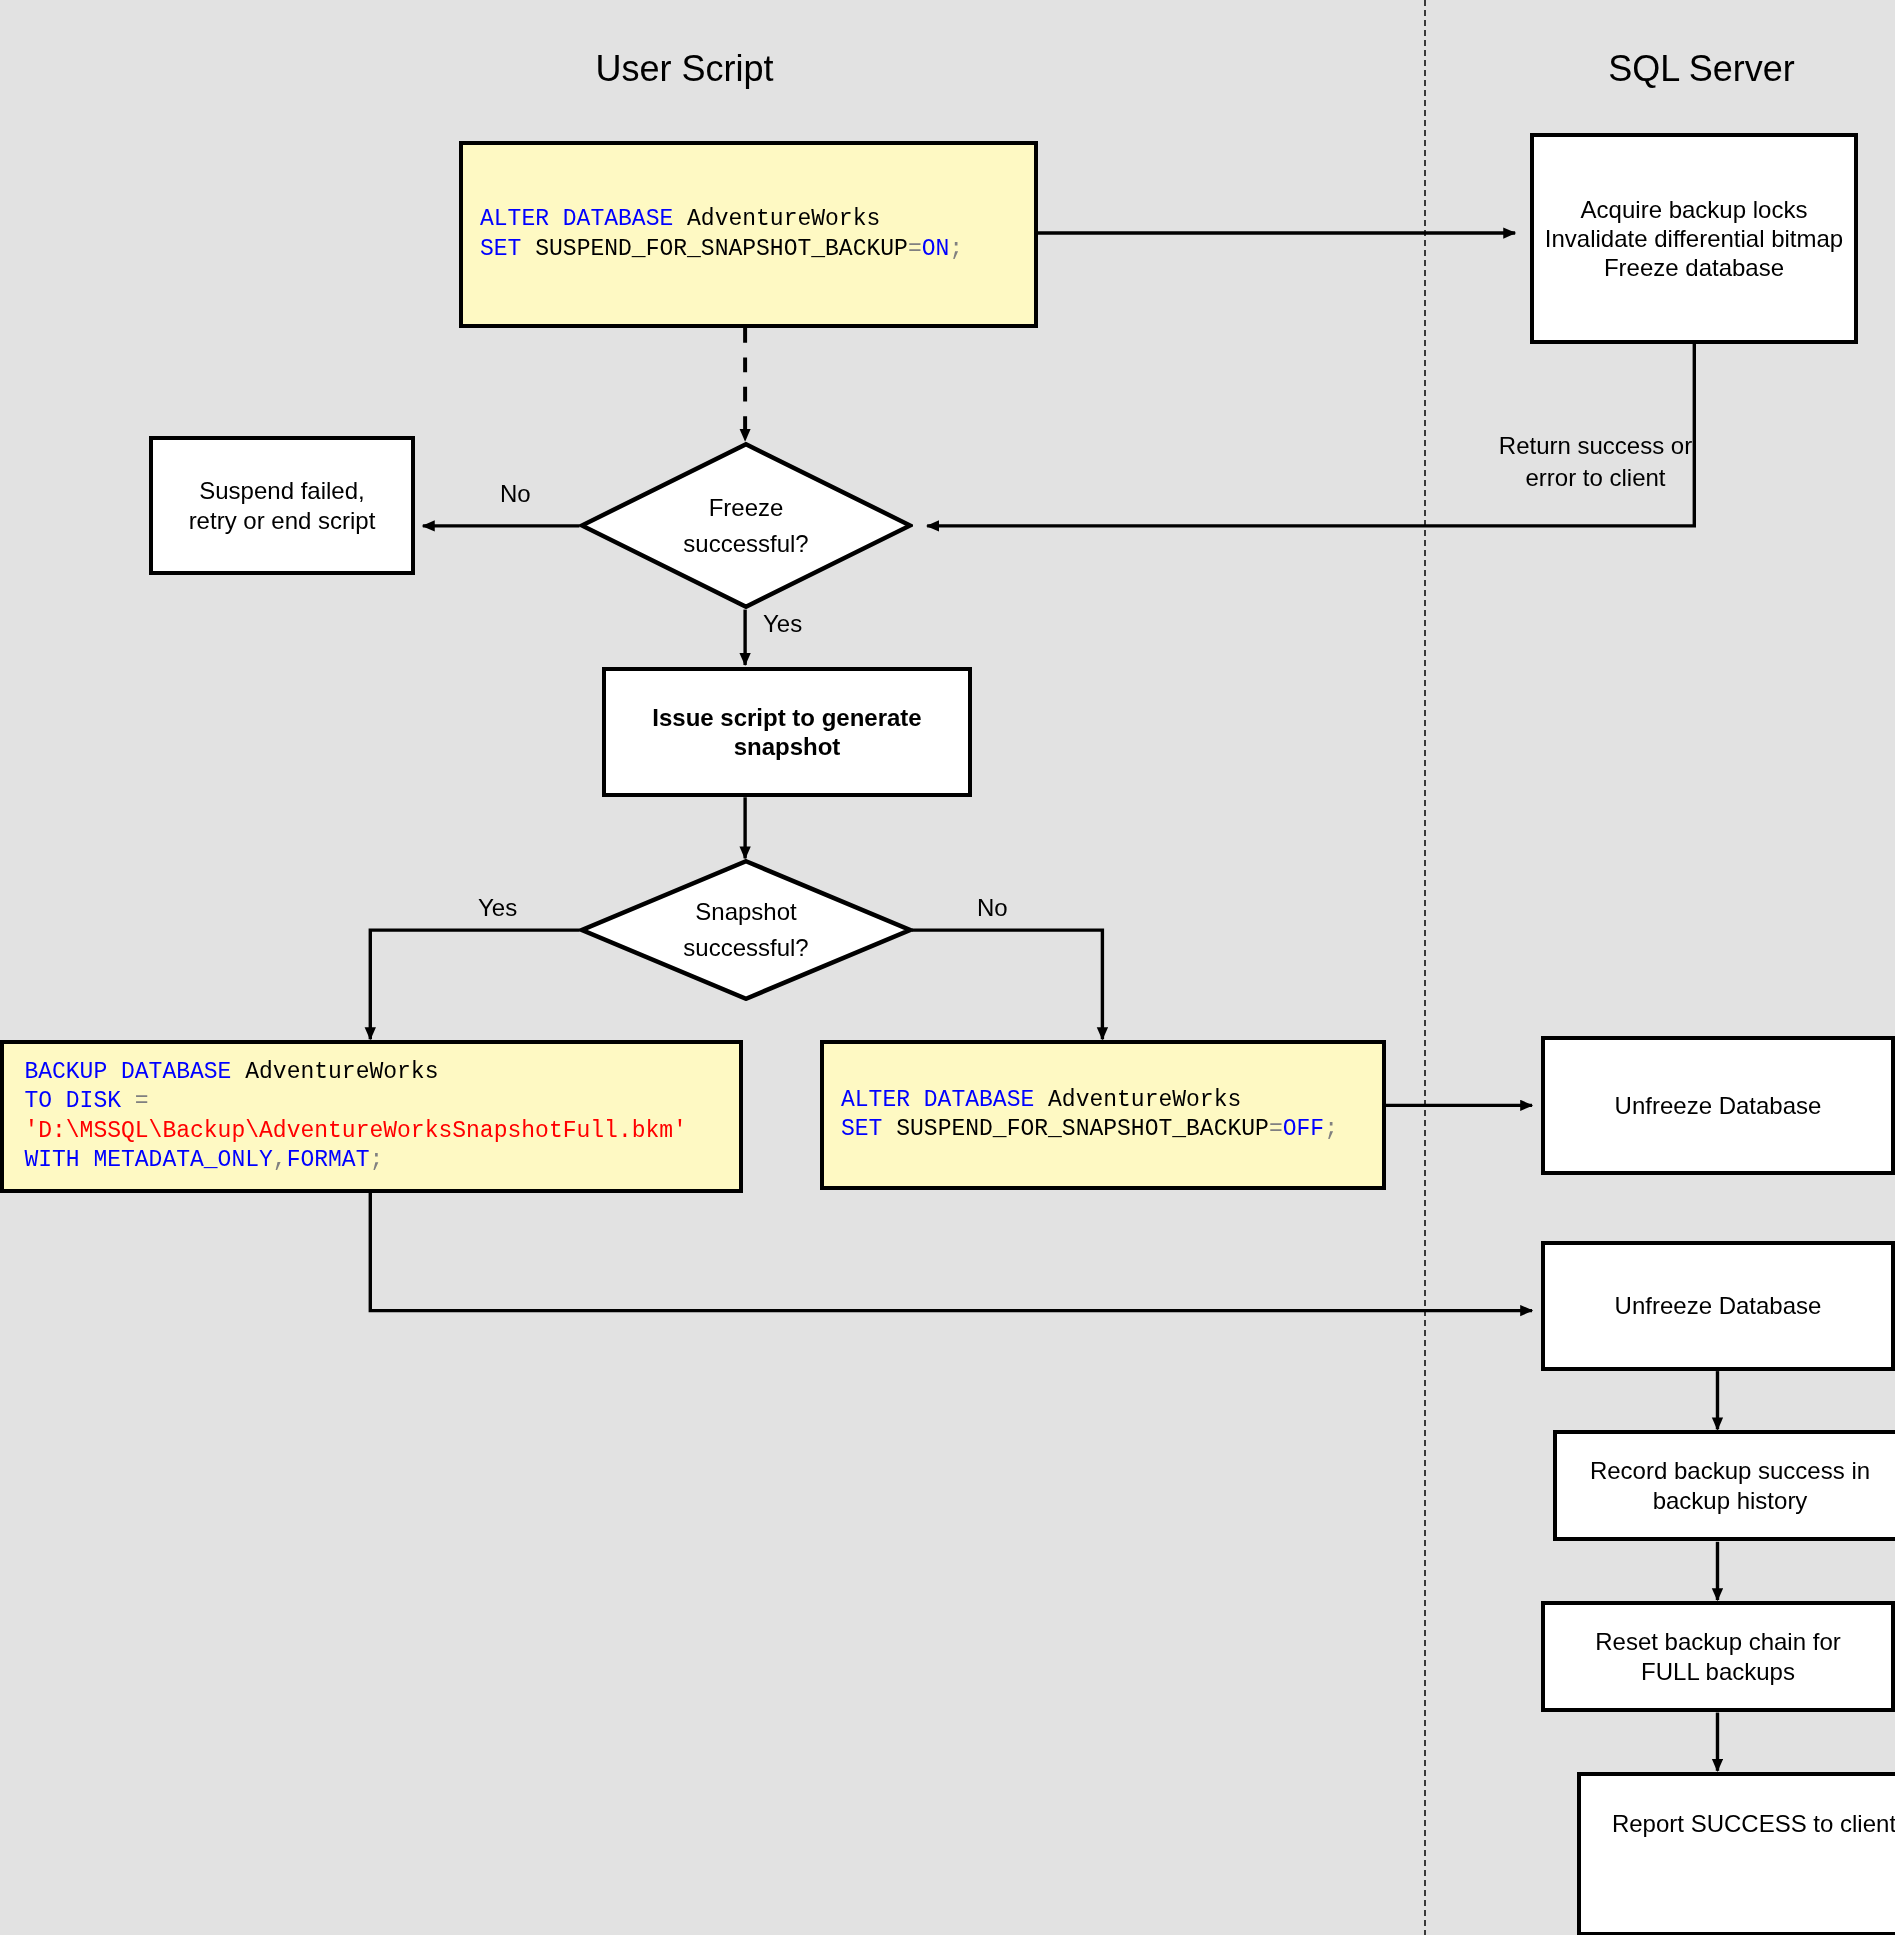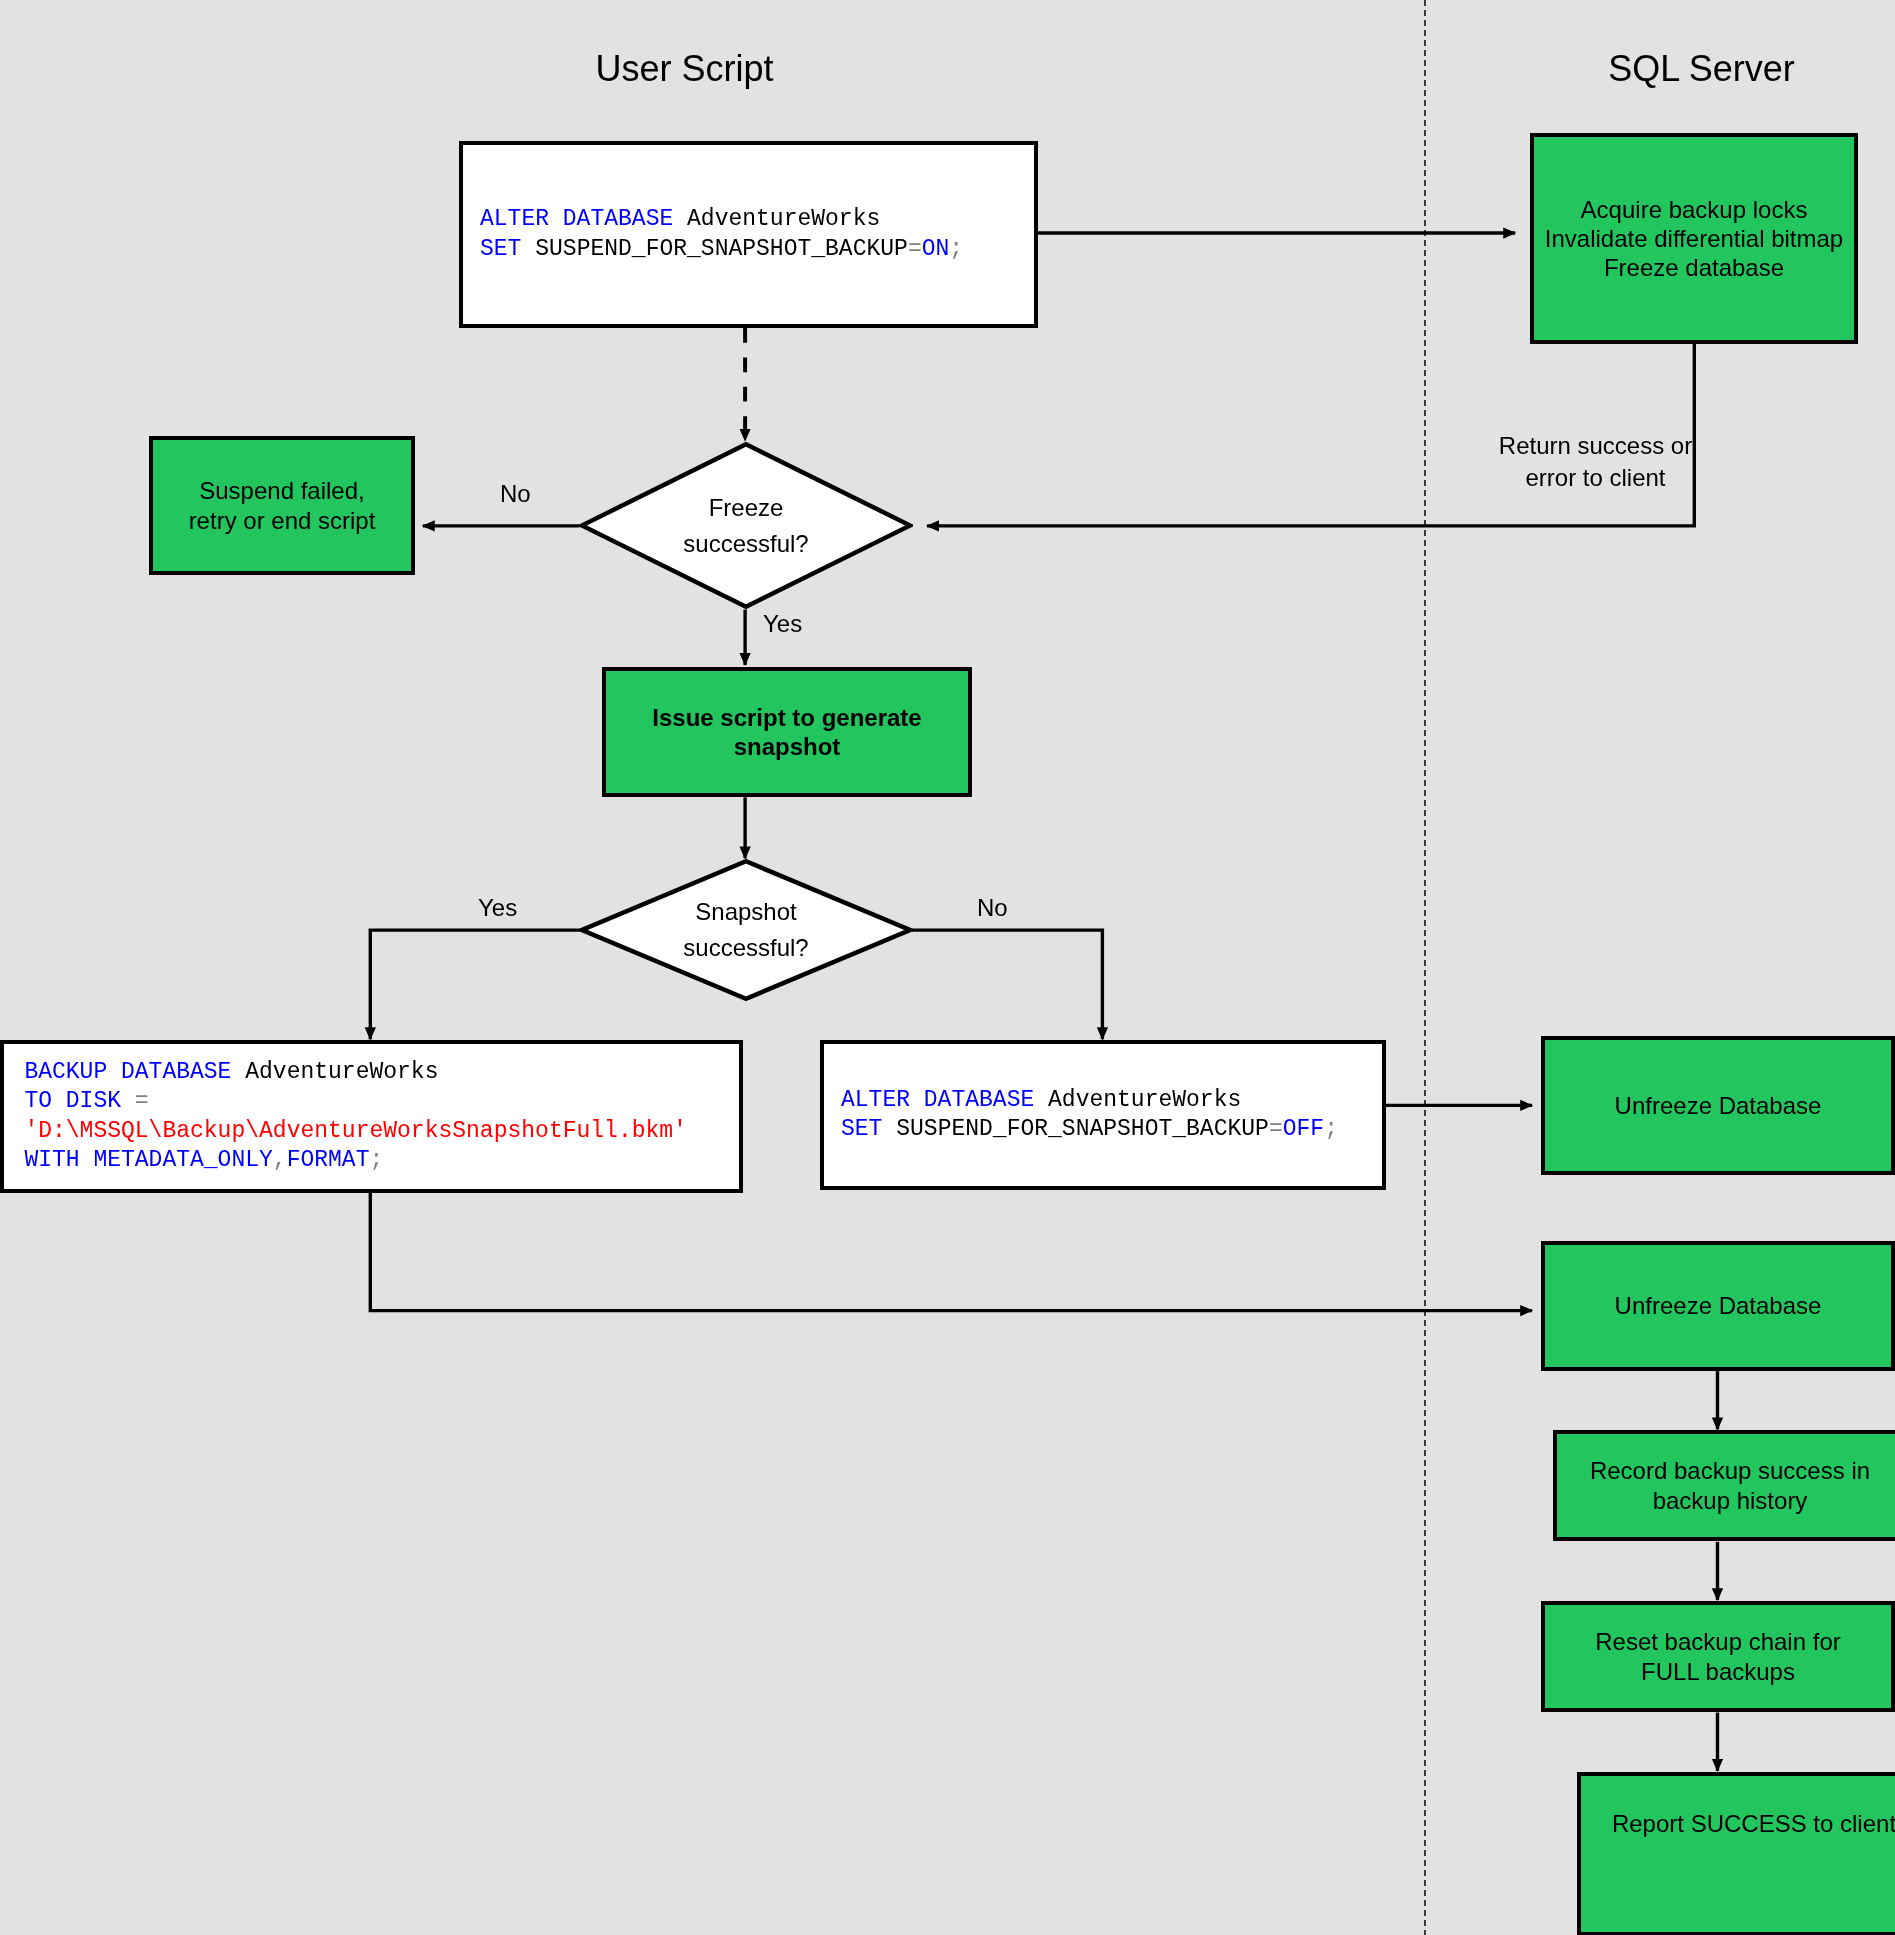--- a/index.html
+++ b/index.html
@@ -25,37 +25,37 @@
   }
   
   .divider{
     position:absolute;
     width:0;
     border-left:2.3px dashed #3a3a3a;
   }
   
   .box{
     position:absolute;
-    background:#22c55e;
+    background:#ffffff;
     border:4px solid #000000;
     box-sizing:border-box;
     display:flex;
     align-items:center;
     justify-content:center;
     text-align:center;
     font-size:24px;
     line-height:1.22;
     color:#000;
     padding:3.4px 8px;
     font-family:"Liberation Sans", sans-serif;
   }
   
   .codebox{
     position:absolute;
-    background:#ffffff;
+    background:#fef9c3;
     border:4px solid #000000;
     box-sizing:border-box;
     display:flex;
     align-items:center;
     justify-content:flex-start;
     font-family:"Liberation Mono", monospace;
     font-size:23px;
     line-height:1.28;
     white-space:pre;
     padding-left:17px;

